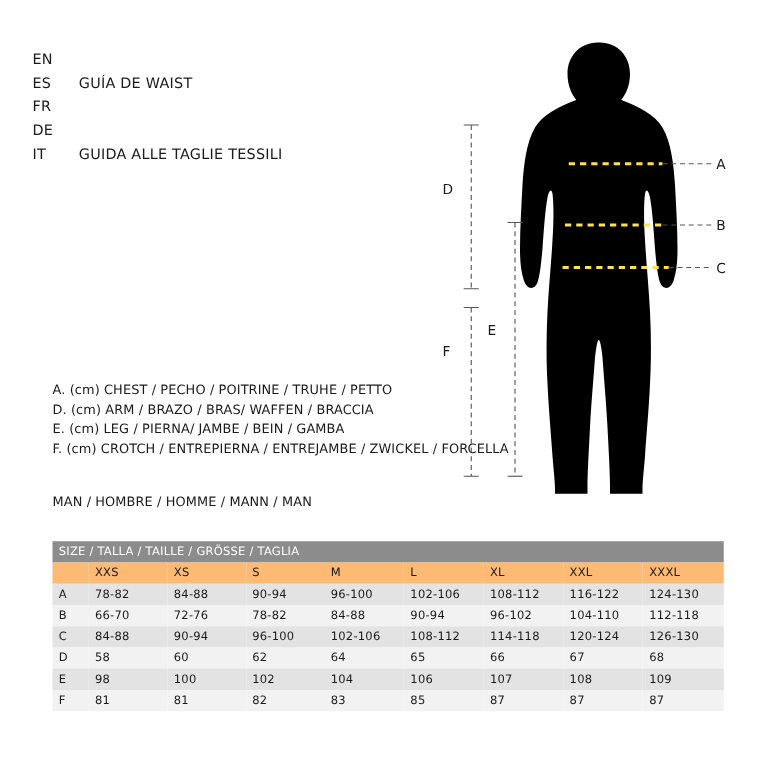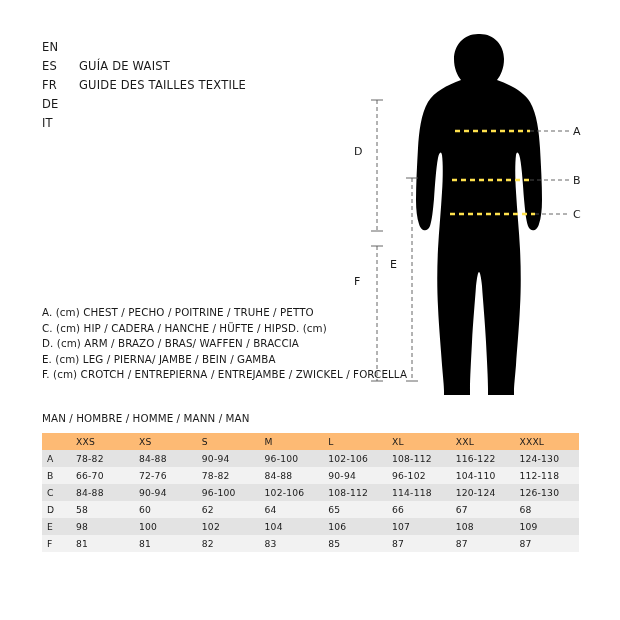--- a/index.html
+++ b/index.html
@@ -17,21 +17,21 @@
   }
   .page {
     position: relative;
     width: 620px;
     height: 620px;
   }
 
   
   .title-block {
     position: absolute;
-    left: 42px;
+    left: 26px;
     top: 38px;
     width: 330px;
   }
   .title-row {
     display: flex;
     align-items: baseline;
     font-size: 11.5px;
     line-height: 19px;
     letter-spacing: 0.2px;
   }
@@ -139,33 +139,32 @@
   <div class="title-block">
     <div class="title-row">
       <span class="title-lang">EN</span>
     </div>
     <div class="title-row">
       <span class="title-lang">ES</span>
       <span class="title-text">GUÍA DE WAIST</span>
     </div>
     <div class="title-row">
       <span class="title-lang">FR</span>
-      <span class="title-text">GUIDE DES TAILLES TEXTILE</span>
     </div>
     <div class="title-row">
       <span class="title-lang">DE</span>
     </div>
     <div class="title-row">
       <span class="title-lang">IT</span>
+      <span class="title-text">GUIDA ALLE TAGLIE TESSILI</span>
     </div>
   </div>
 
   <div class="legend-block">
     <div class="legend-row">A. (cm) CHEST / PECHO / POITRINE / TRUHE / PETTO</div>
-    <div class="legend-row">C. (cm) HIP / CADERA / HANCHE / HÜFTE / HIPSD. (cm)</div>
     <div class="legend-row">D. (cm) ARM / BRAZO / BRAS/ WAFFEN / BRACCIA</div>
     <div class="legend-row">E. (cm) LEG / PIERNA/ JAMBE / BEIN / GAMBA</div>
     <div class="legend-row">F. (cm) CROTCH / ENTREPIERNA / ENTREJAMBE / ZWICKEL / FORCELLA</div>
     <div class="legend-man">MAN / HOMBRE / HOMME / MANN / MAN</div>
   </div>
 
   <div class="figure-wrap">
     <svg class="figure-svg" width="270" height="390" viewBox="0 0 270 390" xmlns="http://www.w3.org/2000/svg">
 
       <g fill="#000000">
@@ -252,20 +251,23 @@
       <text x="243" y="190" font-family="DejaVu Sans, Liberation Sans, sans-serif" font-size="11" fill="#1a1a1a">C</text>
       <text x="24" y="127" font-family="DejaVu Sans, Liberation Sans, sans-serif" font-size="11" fill="#1a1a1a">D</text>
       <text x="60" y="240" font-family="DejaVu Sans, Liberation Sans, sans-serif" font-size="11" fill="#1a1a1a">E</text>
       <text x="24" y="257" font-family="DejaVu Sans, Liberation Sans, sans-serif" font-size="11" fill="#1a1a1a">F</text>
     </svg>
   </div>
 
   <div class="table-wrap">
     <table class="size-table">
       <tbody>
+        <tr class="head-row">
+          <td colspan="9">SIZE / TALLA / TAILLE / GRÖSSE / TAGLIA</td>
+        </tr>
         <tr class="col-row">
           <td class="col-label"></td>
           <td class="col-v">XXS</td>
           <td class="col-v">XS</td>
           <td class="col-v">S</td>
           <td class="col-v">M</td>
           <td class="col-v">L</td>
           <td class="col-v">XL</td>
           <td class="col-v">XXL</td>
           <td class="col-v">XXXL</td>

